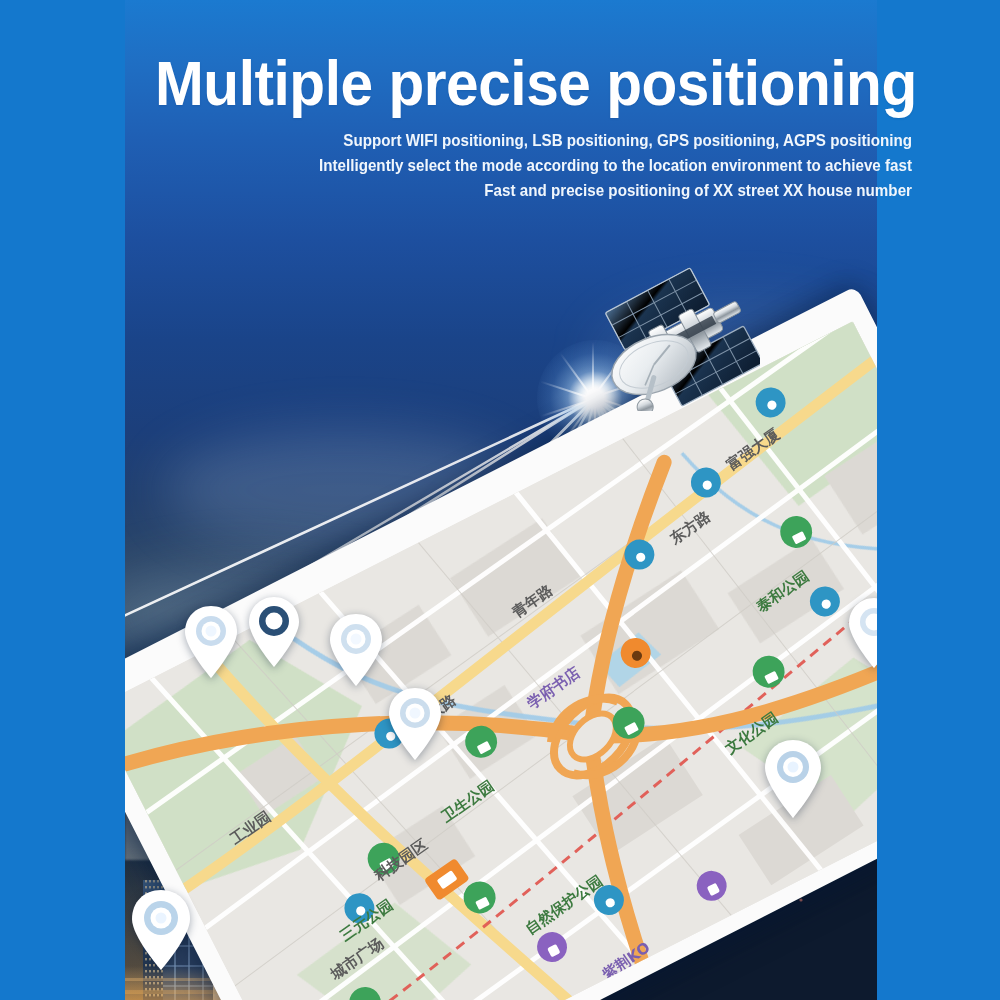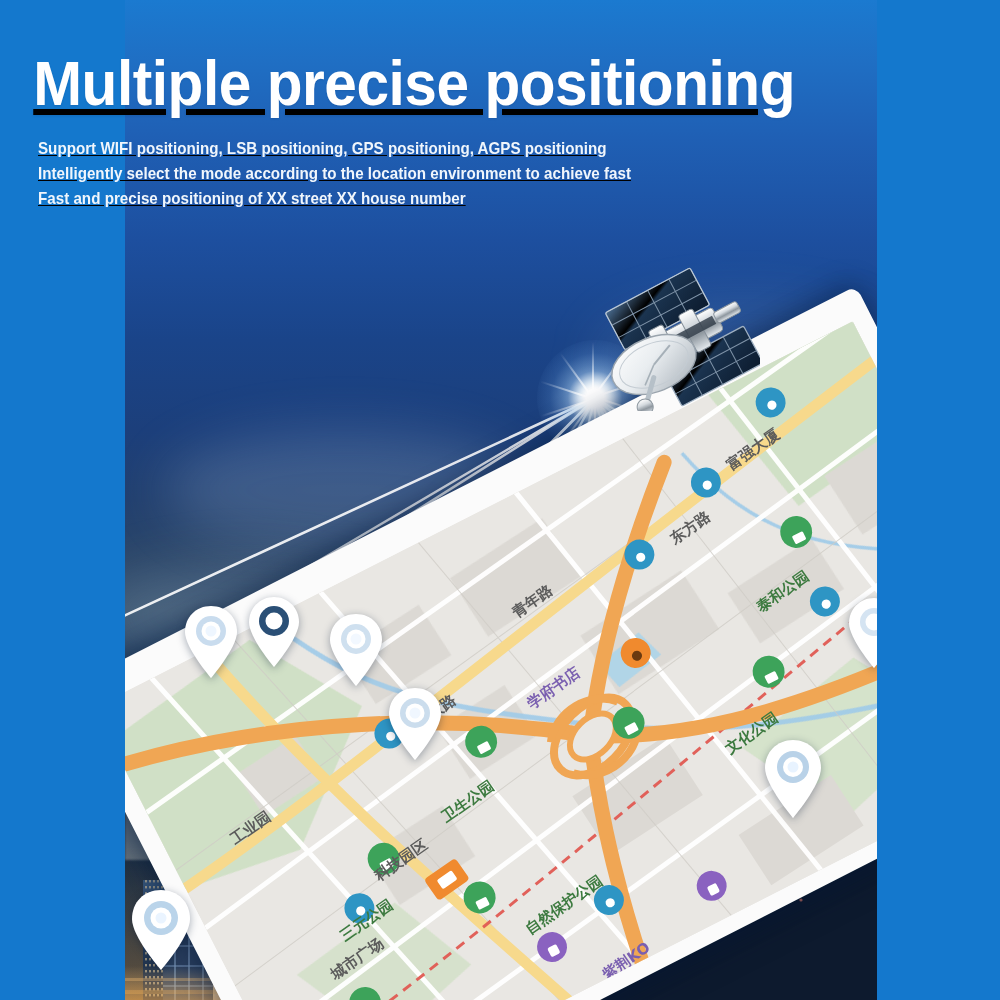--- a/index.html
+++ b/index.html
@@ -6,34 +6,34 @@
   html,body{margin:0;padding:0;}
   body{
     width:1000px;height:1000px;overflow:hidden;
     background:#1478cd;
     font-family:"Liberation Sans", sans-serif;
     position:relative;
   }
   #stage{position:absolute;inset:0;width:1000px;height:1000px;overflow:hidden;background:#1478cd;}
 
   
-  .header{position:absolute;left:0;top:0;width:950px;text-align:left;z-index:40;text-decoration:underline;}
+  .header{position:absolute;left:0;top:0;width:950px;text-align:right;z-index:40;}
   .title{
     margin:0;padding:0;
     color:#ffffff;
     font-size:63px;
     line-height:1.0;
     font-weight:700;
     letter-spacing:-0.5px;
     transform:scaleX(0.93);
     transform-origin:center center;
     padding-top:52px;
     text-shadow:0 1px 2px rgba(0,40,90,.15);
   }
-  .subs{margin-top:21px;}
+  .subs{margin-top:13px;}
   .subline{
     color:#f0f6fc;
     font-size:16.5px;
     line-height:25px;
     font-weight:600;
     transform:scaleX(0.92);
     transform-origin:center center;
     white-space:nowrap;
   }
 

